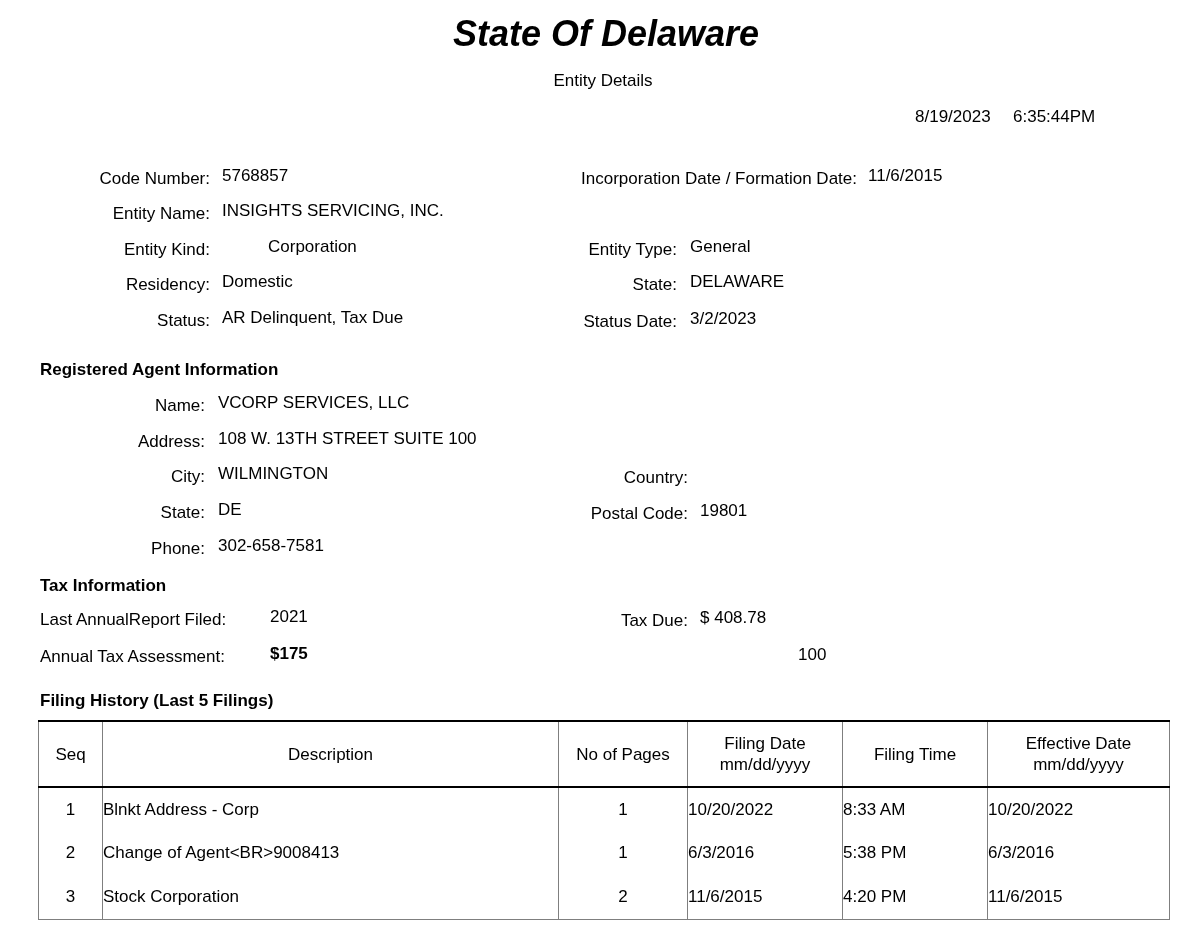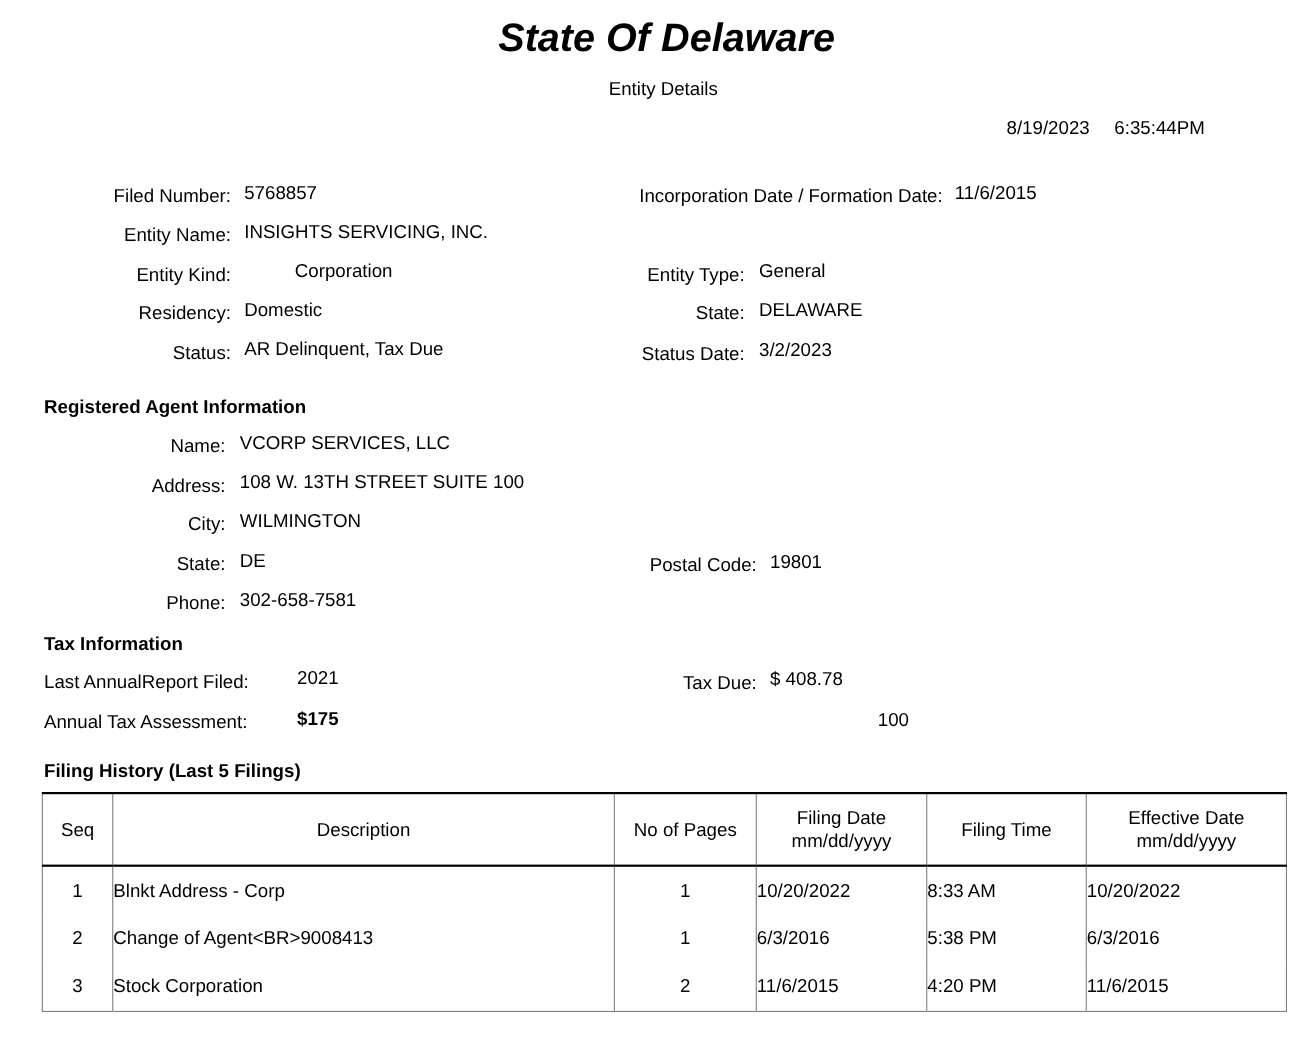--- a/index.html
+++ b/index.html
@@ -73,21 +73,21 @@
 </head>
 <body>
 
 <div class="page">
 
   <div class="report-title">State Of Delaware</div>
   <div class="report-subtitle">Entity Details</div>
   <div class="abs" style="left:915px; top:107px;text-align:right;">8/19/2023</div>
   <div class="abs" style="left:1013px; top:107px;">6:35:44PM</div>
 
-  <div class="abs r" style="left:40px; width:170px; top:169px;">Filed Number:</div>
+  <div class="abs r" style="left:40px; width:170px; top:169px;">Code Number:</div>
   <div class="abs" style="left:222px; top:166px;">5768857</div>
 
   <div class="abs r" style="left:40px; width:170px; top:204px;">Entity Name:</div>
   <div class="abs" style="left:222px; top:201px;">INSIGHTS SERVICING, INC.</div>
 
   <div class="abs r" style="left:40px; width:170px; top:240px;">Entity Kind:</div>
   <div class="abs" style="left:222px; top:237px;margin-left:46px;">Corporation</div>
 
   <div class="abs r" style="left:40px; width:170px; top:275px;">Residency:</div>
   <div class="abs" style="left:222px; top:272px;">Domestic</div>
@@ -111,20 +111,21 @@
 
   <div class="abs r" style="left:40px; width:165px; top:396px;">Name:</div>
   <div class="abs" style="left:218px; top:393px;">VCORP SERVICES, LLC</div>
 
   <div class="abs r" style="left:40px; width:165px; top:432px;">Address:</div>
   <div class="abs" style="left:218px; top:429px;">108 W. 13TH STREET SUITE 100</div>
 
   <div class="abs r" style="left:40px; width:165px; top:467px;">City:</div>
   <div class="abs" style="left:218px; top:464px;">WILMINGTON</div>
 
+  <div class="abs r" style="left:40px; width:648px; top:468px;">Country:</div>
   <div class="abs" style="left:700px; top:465px;"></div>
 
   <div class="abs r" style="left:40px; width:165px; top:503px;">State:</div>
   <div class="abs" style="left:218px; top:500px;">DE</div>
 
   <div class="abs r" style="left:40px; width:648px; top:504px;">Postal Code:</div>
   <div class="abs" style="left:700px; top:501px;text-align:center;">19801</div>
 
   <div class="abs r" style="left:40px; width:165px; top:539px;">Phone:</div>
   <div class="abs" style="left:218px; top:536px;">302-658-7581</div>

